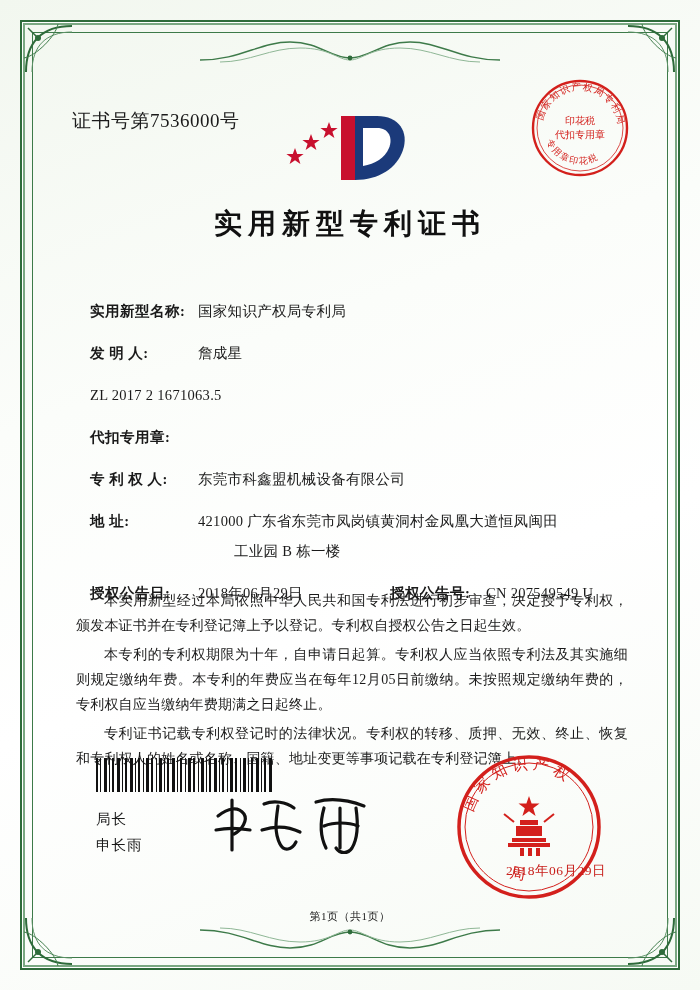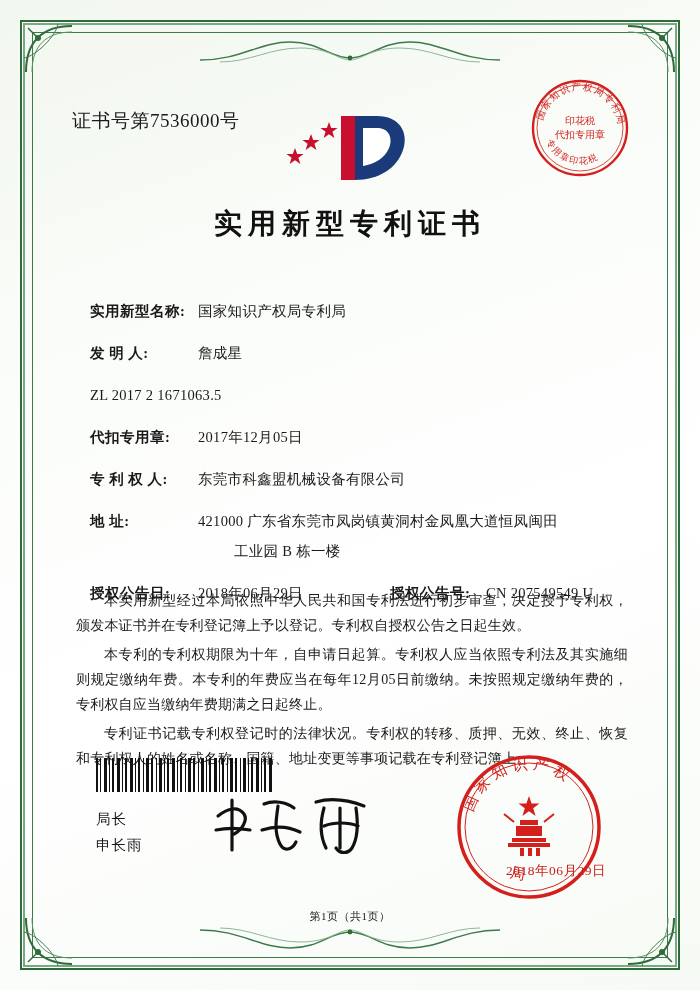--- a/index.html
+++ b/index.html
@@ -316,21 +316,20 @@
       <div class="flabel">发 明 人:</div>
       <div class="fvalue">詹成星</div>
     </div>
 
     <div class="frow">
       <div class="fvalue">ZL 2017 2 1671063.5</div>
     </div>
 
     <div class="frow">
       <div class="flabel">代扣专用章:</div>
-      <div class="fvalue">2017年12月05日</div>
     </div>
 
     <div class="frow">
       <div class="flabel">专 利 权 人:</div>
       <div class="fvalue">东莞市科鑫盟机械设备有限公司</div>
     </div>
 
     <div class="frow">
       <div class="flabel">地        址:</div>
       <div class="fvalue">

